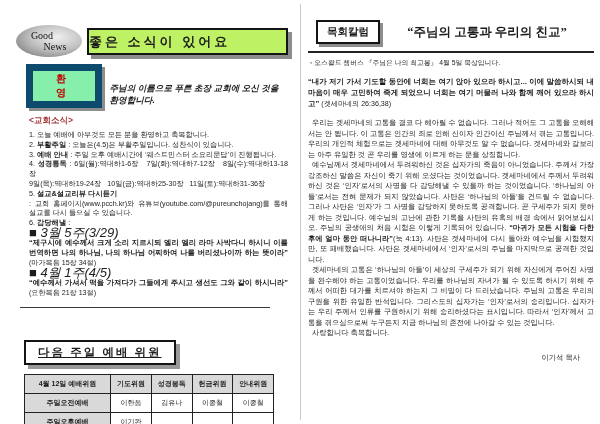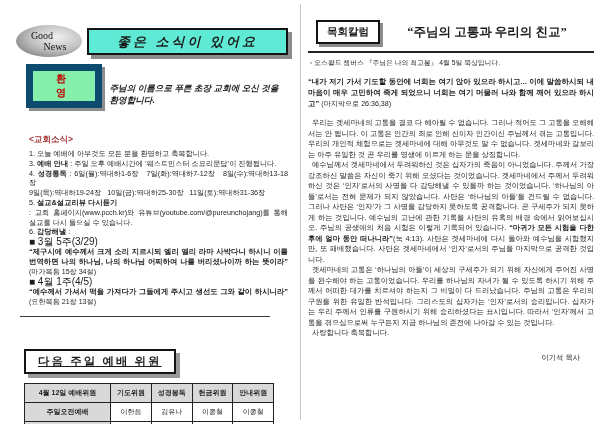--- a/index.html
+++ b/index.html
@@ -14,36 +14,36 @@
   .header-row{display:flex;align-items:center;height:34px;}
   .goodnews-oval{
     width:66px;height:32px;border-radius:50%;flex-shrink:0;
     background:radial-gradient(ellipse at 62% 38%, #f0f0f0 0%, #c2c2c2 45%, #8a8a8a 80%, #6f6f6f 100%);
     display:flex;flex-direction:column;align-items:center;justify-content:center;
     font-family:"Liberation Serif","DejaVu Serif",serif;font-size:10px;line-height:11px;color:#141414;
   }
   .goodnews-oval .l1{margin-right:14px;}
   .goodnews-oval .l2{margin-left:12px;}
   .main-title-box{
-    margin-left:5px;flex:1;border:2px solid #141414;background:#5eead4;
-    box-shadow:4px 4px 0 #8d8d8d;text-align:center;padding:3px 0 2px 0;
-    font-weight:bold;font-size:13px;letter-spacing:3px;font-style:italic;
+    margin-left:5px;flex:1;border:2px solid #141414;background:#bef264;
+    box-shadow:4px 4px 0 #8d8d8d;padding:3px 0 2px 0;
+    font-weight:bold;font-size:13px;letter-spacing:3px;
   }
   .welcome-row{display:flex;align-items:flex-end;gap:7px;margin:6px 0 0 10px;}
   .welcome-badge{
     border:7px solid #0c4a6e;background:#86efac;color:#c00000;font-weight:bold;font-size:10px;
     padding:1px 23px;box-shadow:3px 3px 0 #8d8d8d;
   }
   .welcome-text{font-weight:bold;font-size:8.6px;padding-bottom:1px;font-style:italic;}
-  .news-header{color:#a23535;font-weight:bold;font-size:8.5px;margin:26px 0 3px 13px;}
+  .news-header{color:#a23535;font-weight:bold;font-size:8.5px;margin:7px 0 3px 13px;}
   .news-list{margin:0 0 0 13px;font-size:7.2px;line-height:9.8px;}
   .news-item{white-space:pre-line;text-align:justify;margin:0;}
   .news-item b{font-size:7.3px;}
   .verse-list{margin:0 0 0 13px;}
-  .verse-week{font-size:10px;line-height:9.8px;}
+  .verse-week{font-size:13px;line-height:9.8px;font-style:italic;}
   .verse-text{font-weight:bold;font-size:7.4px;line-height:10px;text-align:justify;}
   .verse-ref{font-weight:normal;font-size:7.1px;}
   .section-divider{border:none;border-top:1.5px solid #3a3a3a;margin:9px 18px 0 4px;}
   .committee-title{
     display:inline-block;border:2px solid #141414;background:#fff;box-shadow:4px 4px 0 #999;
     font-weight:bold;font-size:11.5px;letter-spacing:2px;padding:3px 12px;margin:32px 0 9px 8px;text-decoration:underline;
   }
   .committee-table{border-collapse:collapse;margin-left:8px;width:250px;font-size:7px;text-align:center;table-layout:fixed;}
   .committee-table th,.committee-table td{border:1px solid #222;padding:4px 1px;overflow:hidden;}
   .committee-table th{background:#d9d9d9;font-weight:bold;}
@@ -84,20 +84,21 @@
   </div>
 
   <div class="welcome-row">
     <span class="welcome-badge">환영</span>
     <span class="welcome-text">주님의 이름으로 푸른 초장 교회에 오신 것을 환영합니다.</span>
   </div>
 
   <div class="news-header">&lt;교회소식&gt;</div>
   <div class="news-list">
       <div class="news-item"><span>1. </span><span>오늘 예배에 아무것도 모든 분을 환영하고 축복합니다.</span></div>
+      <div class="news-item"><span>2. </span><b>부활주일</b><span> : 오늘은(4.5)은 부활주일입니다. 성찬식이 있습니다.</span></div>
       <div class="news-item"><span>3. </span><b>예배 안내</b><span> : 주일 오후 예배시간에 ‘웨스트민스터 소요리문답’이 진행됩니다.</span></div>
       <div class="news-item"><span>4. </span><b>성경통독</b><span> : 6일(월):역대하1-6장&nbsp;&nbsp;&nbsp;7일(화):역대하7-12장&nbsp;&nbsp;&nbsp;8일(수):역대하13-18장
 9일(목):역대하19-24장&nbsp;&nbsp;&nbsp;10일(금):역대하25-30장&nbsp;&nbsp;&nbsp;11일(토):역대하31-36장</span></div>
       <div class="news-item"><span>5. </span><b>설교&amp;설교리뷰 다시듣기</b><span>
 : 교회 홈페이지(www.pcch.kr)와 유튜브(youtube.com/@pureunchojang)를 통해 설교를 다시 들으실 수 있습니다.</span></div>
       <div class="news-item"><span>6. </span><b>감당해낼</b><span> :</span></div>
     </div>
   <div class="verse-list">
       <div class="verse-week"><span>■ </span><span>3월 5주(3/29)</span></div>
       <div class="verse-text">“제구시에 예수께서 크게 소리 지르시되 엘리 엘리 라마 사박다니 하시니 이를 번역하면 나의 하나님, 나의 하나님 어찌하여 나를 버리셨나이까 하는 뜻이라” <span class="verse-ref">(마가복음 15장 34절)</span></div>
@@ -154,21 +155,21 @@
 </div>
 
 <div class="right-col">
   <div class="right-header">
     <span class="column-label-box">목회칼럼</span>
     <span class="column-title">“주님의 고통과 우리의 친교”</span>
   </div>
   <hr class="right-rule">
   <div class="source-note">◦ 오스왈드 쳄버스 『주님은 나의 최고봉』 4월 5일 묵상입니다.</div>
 
-  <p class="scripture"><span>“내가 저기 가서 기도할 동안에 너희는 여기 앉아 있으라 하시고... 이에 말씀하시되 내 마음이 매우 고민하여 죽게 되었으니 너희는 여기 머물러 나와 함께 깨어 있으라 하시고” </span><span class="scripture-ref">(마지막으로 26:36,38)</span></p>
+  <p class="scripture"><span>“내가 저기 가서 기도할 동안에 너희는 여기 앉아 있으라 하시고... 이에 말씀하시되 내 마음이 매우 고민하여 죽게 되었으니 너희는 여기 머물러 나와 함께 깨어 있으라 하시고” </span><span class="scripture-ref">(겟세마네의 26:36,38)</span></p>
 
   <div class="body-paras">
       <p class="body-para"><span>우리는 겟세마네의 고통을 결코 다 헤아릴 수 없습니다. 그러나 적어도 그 고통을 오해해서는 안 됩니다. 이 고통은 인간의 죄로 인해 신이자 인간이신 주님께서 겪는 고통입니다. 우리의 개인적 체험으로는 겟세마네에 대해 아무것도 알 수 없습니다. 겟세마네와 갈보리는 아주 유일한 것 곧 우리를 영생에 이르게 하는 문을 상징합니다.</span></p>
       <p class="body-para"><span>예수님께서 겟세마네에서 두려워하신 것은 십자가의 죽음이 아니었습니다. 주께서 가장 강조하신 말씀은 자신이 죽기 위해 오셨다는 것이었습니다. 겟세마네에서 주께서 두려워하신 것은 ‘인자’로서의 사명을 다 감당해낼 수 있을까 하는 것이었습니다. ‘하나님의 아들’로서는 전혀 문제가 되지 않았습니다. 사탄은 ‘하나님의 아들’을 건드릴 수 없습니다. 그러나 사탄은 ‘인자’가 그 사명을 감당하지 못하도록 공격합니다. 곧 구세주가 되지 못하게 하는 것입니다. 예수님의 고난에 관한 기록을 사탄의 유혹의 배경 속에서 읽어보십시오. 주님의 공생애의 처음 시험은 이렇게 기록되어 있습니다. </span><b>“마귀가 모든 시험을 다한 후에 얼마 동안 떠나니라”</b><span>(눅 4:13). 사탄은 겟세마네에 다시 돌아와 예수님을 시험했지만, 또 패배했습니다. 사탄은 겟세마네에서 ‘인자’로서의 주님을 마지막으로 공격한 것입니다.</span></p>
       <p class="body-para"><span>겟세마네의 고통은 ‘하나님의 아들’이 세상의 구세주가 되기 위해 자신에게 주어진 사명을 완수해야 하는 고통이었습니다. 우리를 하나님의 자녀가 될 수 있도록 하시기 위해 주께서 어떠한 대가를 치르셔야 하는지 그 비밀이 다 드러났습니다. 주님의 고통은 우리의 구원을 위한 유일한 반석입니다. 그리스도의 십자가는 ‘인자’로서의 승리입니다. 십자가는 우리 주께서 인류를 구원하시기 위해 승리하셨다는 표시입니다. 따라서 ‘인자’께서 고통을 겪으심으로써 누구든지 지금 하나님의 존전에 나아갈 수 있는 것입니다.</span></p>
       <p class="body-para"><span>사랑합니다 축복합니다.</span></p>
     </div>
 
   <div class="signature">이기석 목사</div>
 </div>

